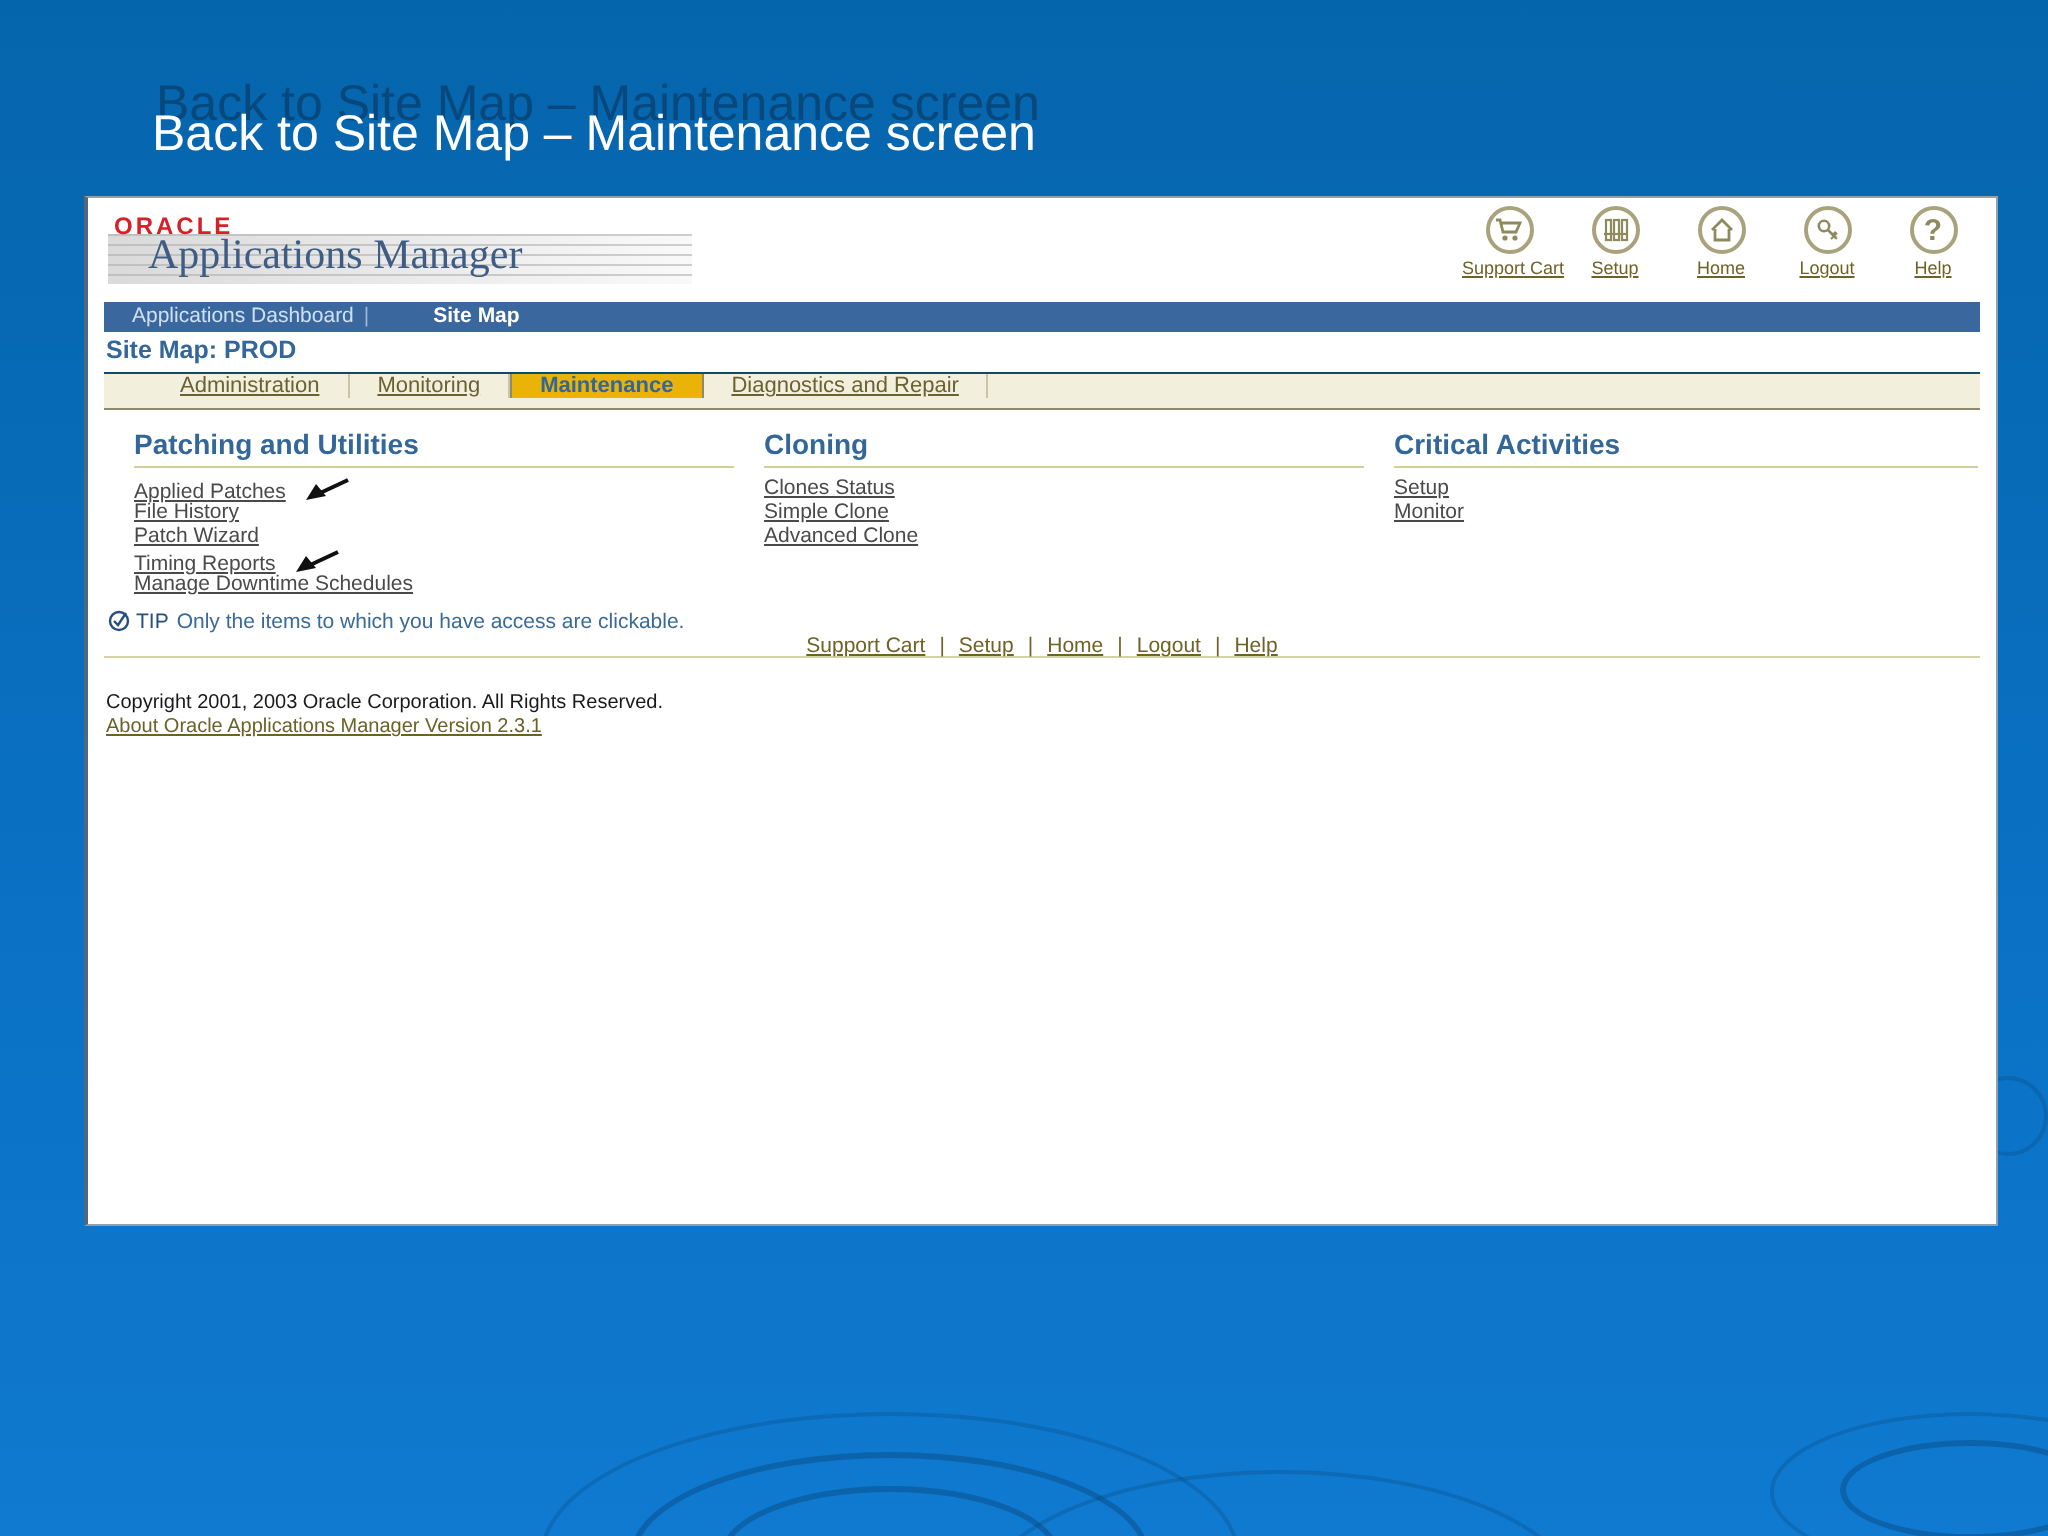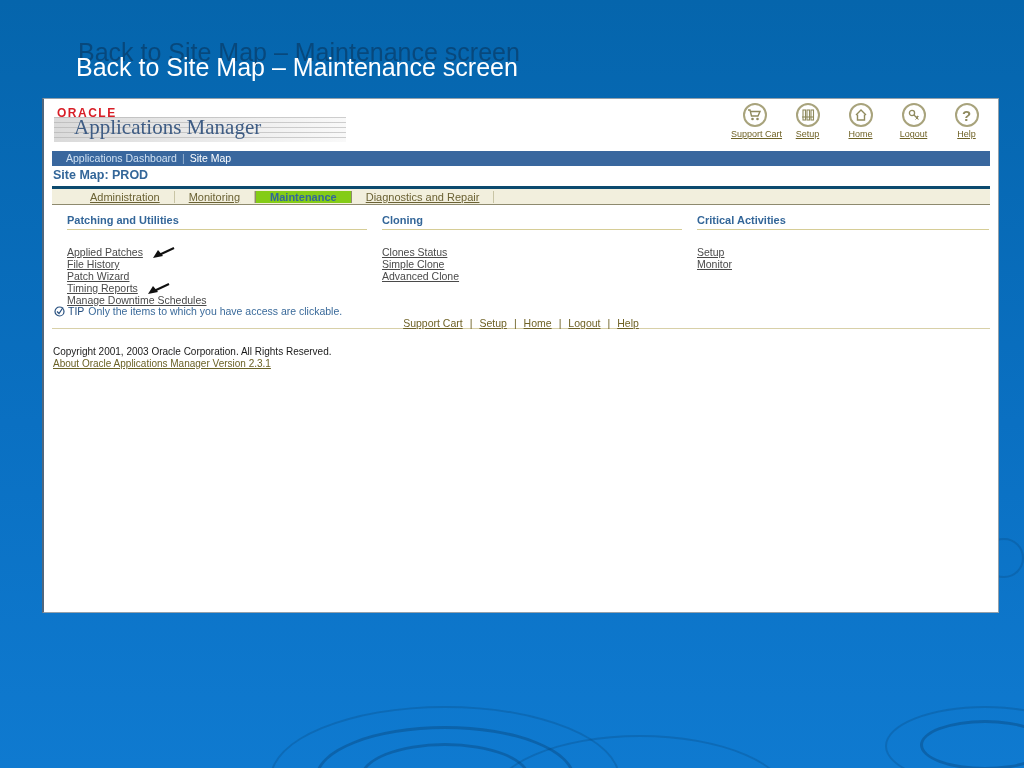--- a/index.html
+++ b/index.html
@@ -42,42 +42,42 @@
     display:flex; align-items:center; justify-content:center; color:#8f8a5e; background:#fff; }
   .nav-icon svg { display:block; }
   .nav-icon .qmark { font-size:15px; font-weight:bold; color:#8f8a5e; line-height:1; }
   .nav-label { display:block; font-size:9px; color:#6f6226; text-decoration:underline; margin-top:2px; white-space:nowrap; }
 
   
   .navbar { position:absolute; left:8px; right:8px; top:52px; height:15px; background:#39679e;
     line-height:15px; padding-left:14px; font-size:10.5px; white-space:nowrap; }
   .crumb-link { color:#cfe0f2; cursor:pointer; }
   .crumb-sep { color:#9fb8d4; margin:0 5px; }
-  .crumb-current { color:#ffffff; font-weight:normal; }
+  .crumb-current { color:#ffffff; font-weight:bold;margin-left:27px; }
 
   .page-title { position:absolute; left:9px; top:69px; font-size:12.5px; font-weight:bold; color:#336699; }
 
   
-  .tabband { position:absolute; left:8px; right:8px; top:87px; height:19px; display:flex; align-items:center;
-    background:#f2efdd; border-top:3px solid #0c4a6e; border-bottom:1px solid #8e8a6e; font-size:11px; }
+  .tabband { position:absolute; left:8px; right:8px; top:87px; height:19px; display:flex; align-items:flex-start;
+    background:#f2efdd; border-top:1px solid #0c4a6e; border-bottom:1px solid #8e8a6e; font-size:11px; }
   .tab-spacer { width:24px; border-right:1px solid #c9c5a5; }
   .tab { padding:0 14px; display:flex; align-items:center; border-right:1px solid #c9c5a5; color:#6b6234; cursor:pointer; white-space:nowrap; }
   .tab .tab-label { text-decoration:underline; }
-  .tab.active { background:#84cc16; border-left:1px solid #8e8a6e; border-right:1px solid #8e8a6e;
+  .tab.active { background:#eab308; border-left:1px solid #8e8a6e; border-right:1px solid #8e8a6e;
     margin-bottom:-1px; color:#336699; font-weight:bold; }
   .tab.active .tab-label { text-decoration:none; }
   .tab-fill { flex:1; }
 
   
   .col { position:absolute; top:115px; }
   .col-1 { left:23px; width:300px; }
   .col-2 { left:338px; width:300px; }
   .col-3 { left:653px; width:292px; }
-  .col-title { font-size:11px; font-weight:bold; color:#336699; padding-bottom:3px;
-    border-bottom:1px solid #d6cd96; margin-bottom:16px; }
+  .col-title { font-size:14px; font-weight:bold; color:#336699; padding-bottom:3px;
+    border-bottom:1px solid #d6cd96; margin-bottom:4px; }
   .link-row { height:12px; line-height:12px; white-space:nowrap; }
   .content-link { color:#4a4a4a; text-decoration:underline; font-size:10.5px; cursor:pointer; }
   .anno-arrow { display:inline-block; margin-left:8px; vertical-align:middle; }
 
   
   .tip { position:absolute; left:10px; top:206px; font-size:10.5px; color:#3a6a9a; white-space:nowrap; }
   .tip-icon { display:inline-block; vertical-align:-2px; margin-right:3px; }
   .tip-label { font-weight:normal; color:#264f7f; margin-right:4px; }
 
   

